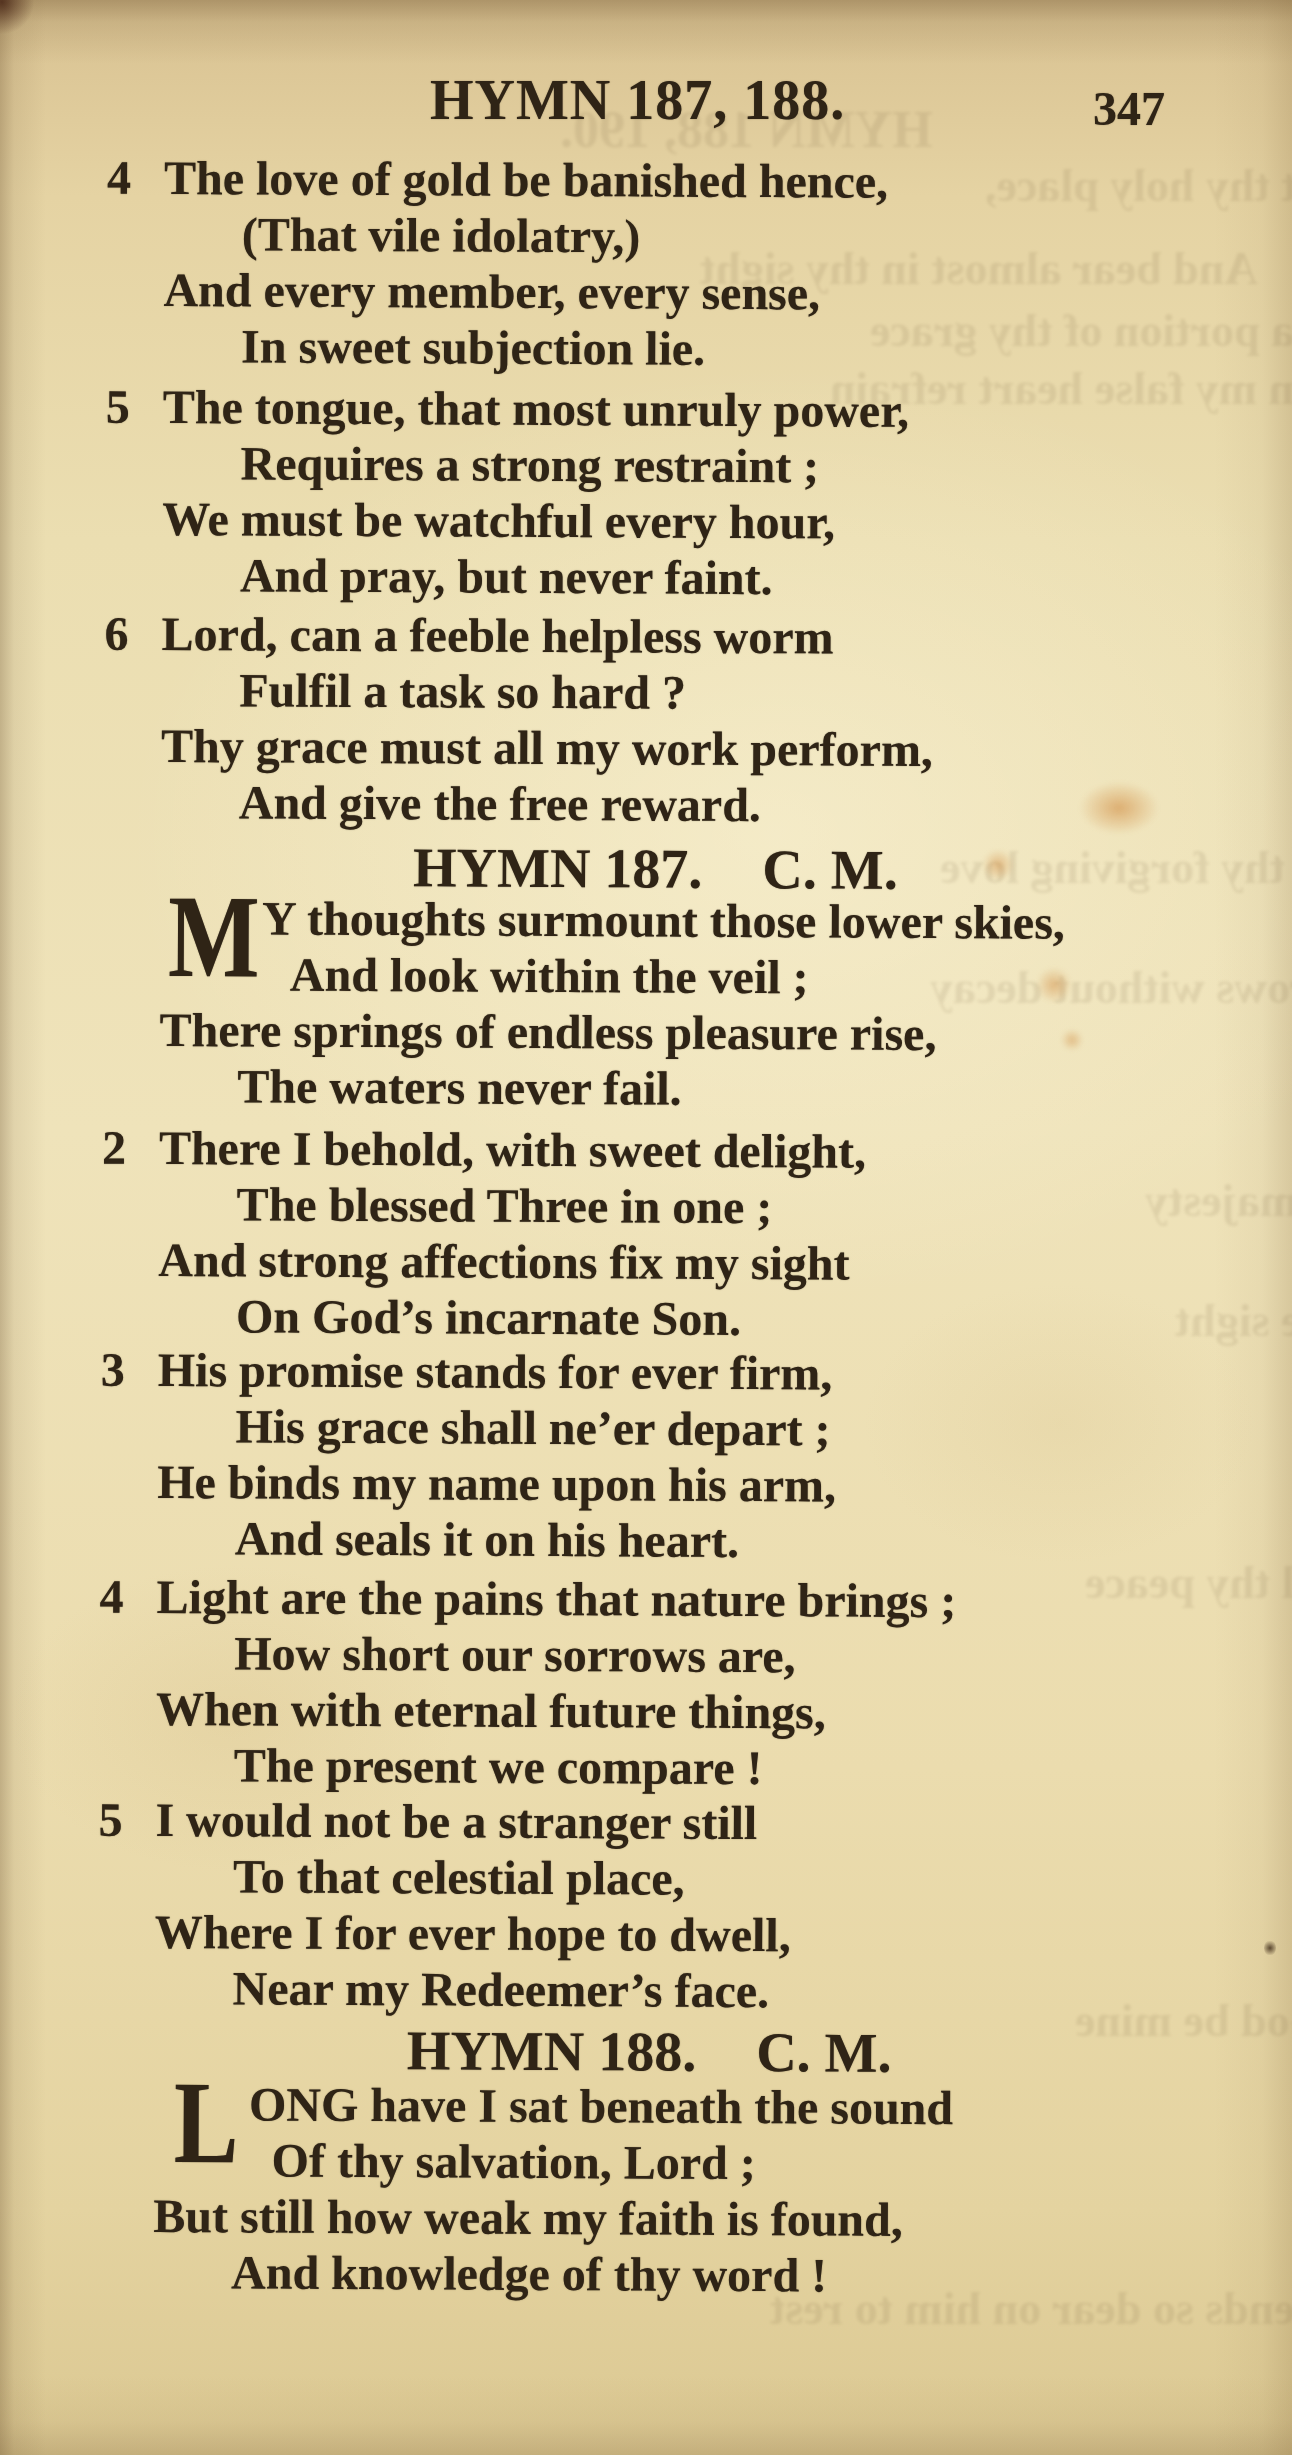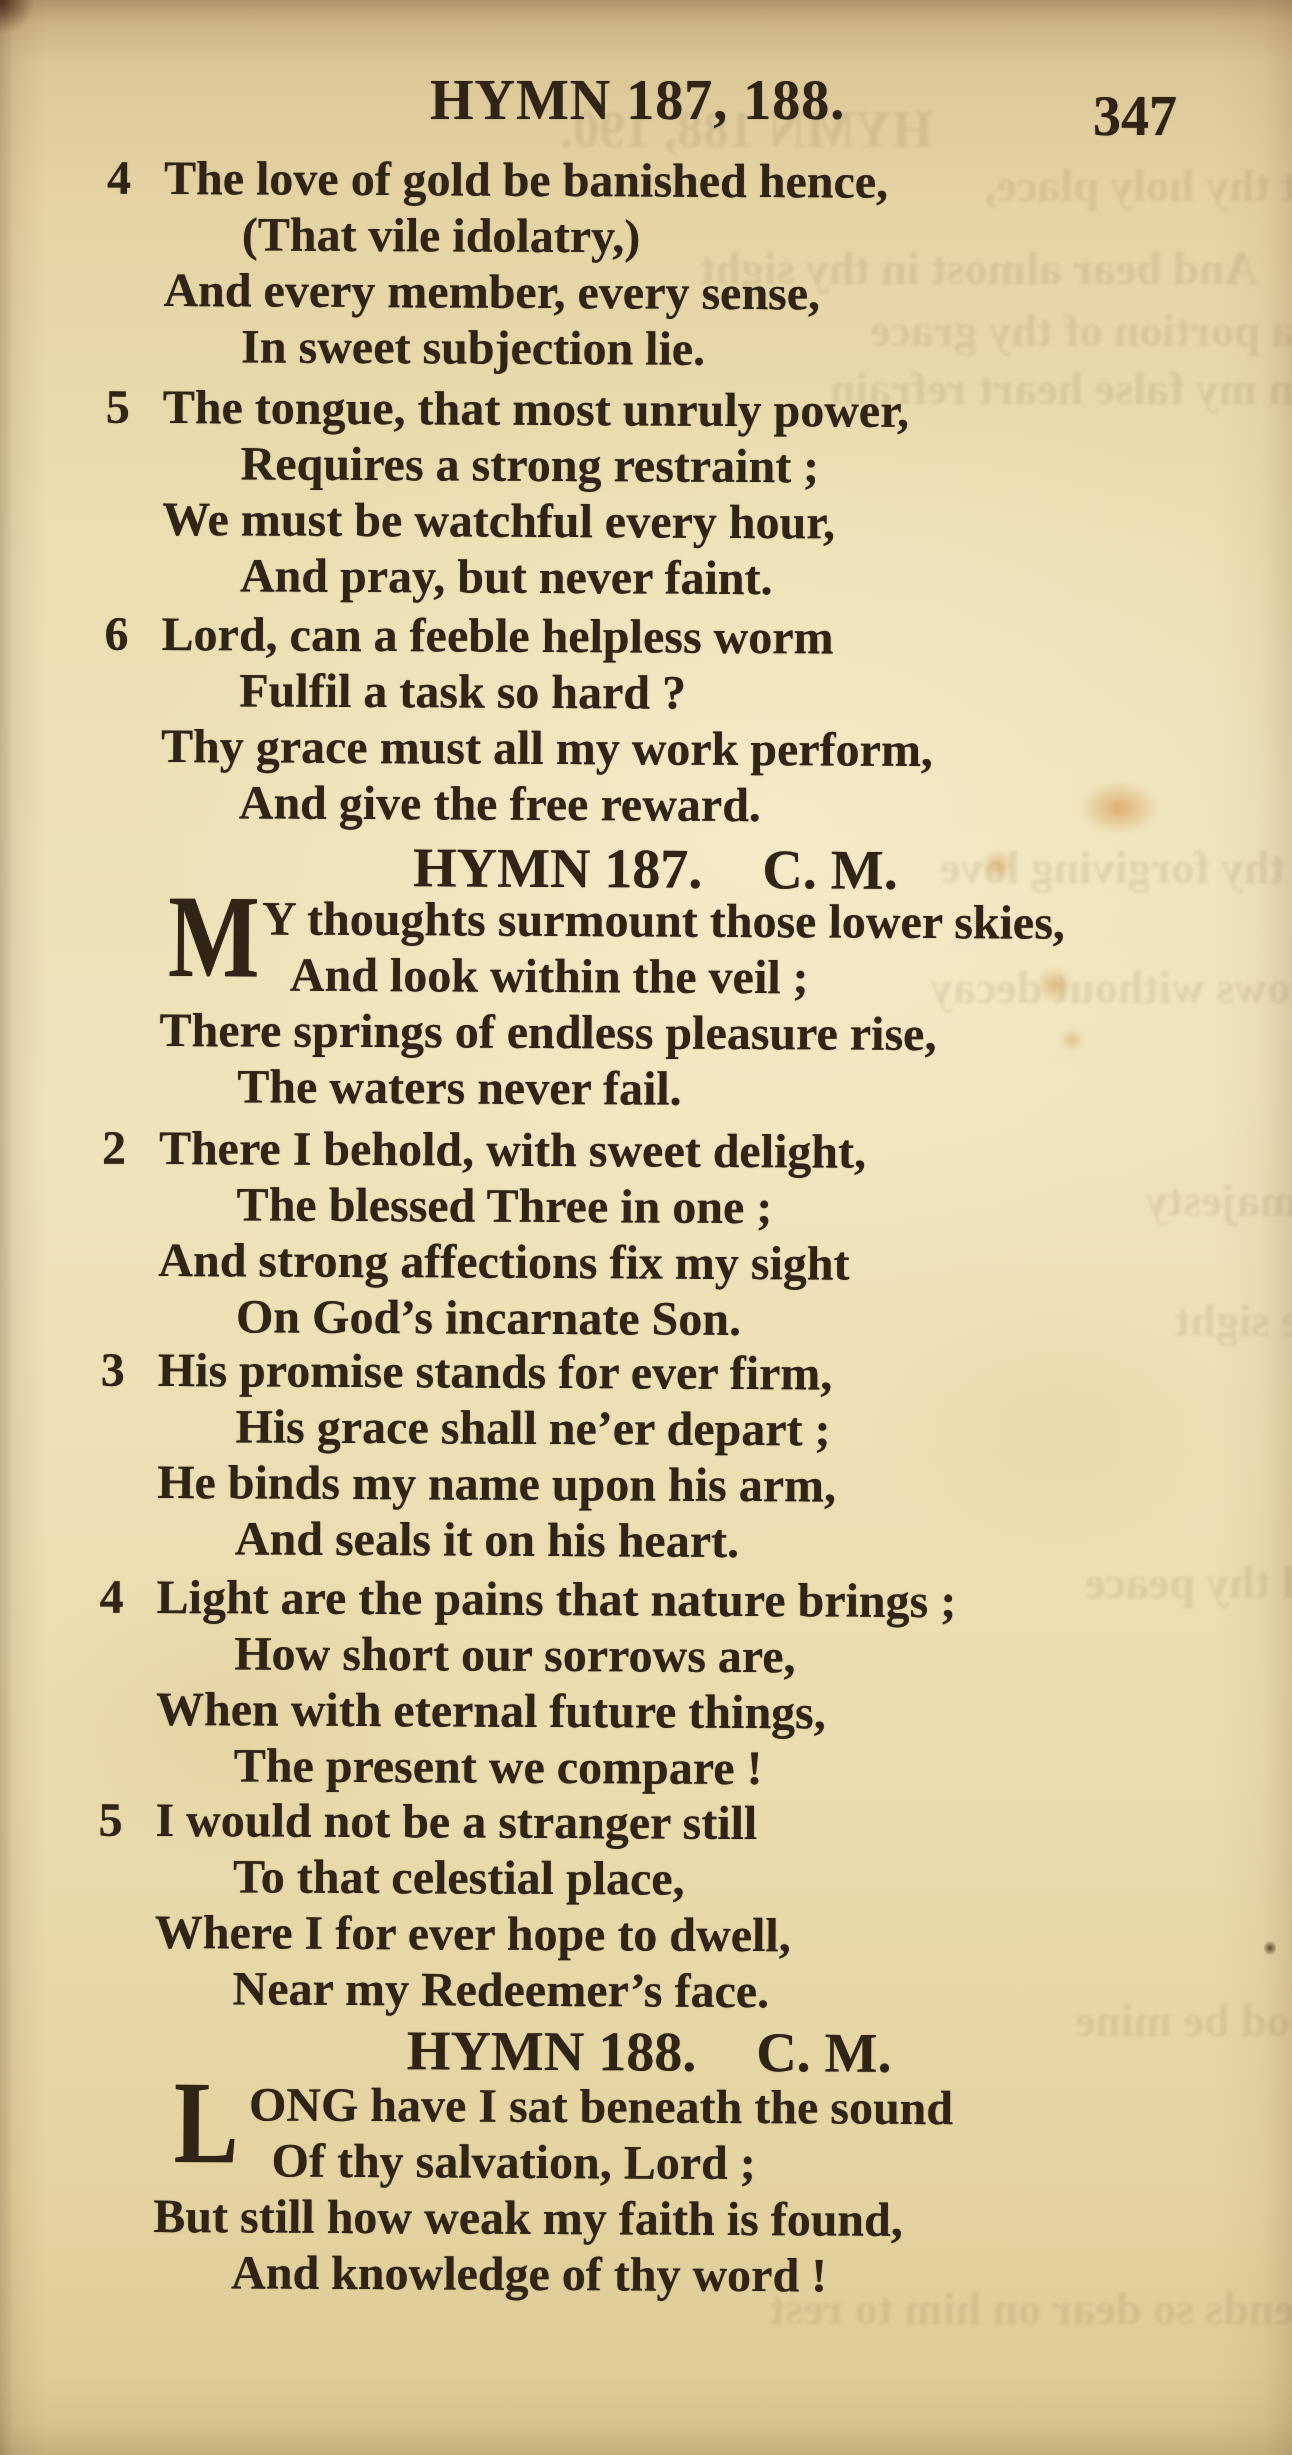--- a/index.html
+++ b/index.html
@@ -14,21 +14,21 @@
       linear-gradient(90deg, rgba(97,70,38,0.30) 0px, rgba(97,70,38,0.10) 14px, rgba(97,70,38,0) 46px),
       linear-gradient(270deg, rgba(124,96,52,0.20) 0px, rgba(124,96,52,0.06) 30px, rgba(124,96,52,0) 78px),
       linear-gradient(180deg, rgba(104,76,40,0.38) 0px, rgba(104,76,40,0.14) 22px, rgba(104,76,40,0) 64px),
       linear-gradient(0deg, rgba(104,76,40,0.20) 0px, rgba(104,76,40,0.05) 34px, rgba(104,76,40,0) 80px),
       linear-gradient(180deg,#d8c191 0%,#e5d3a3 8%,#ebdeb1 22%,#efe3ba 46%,#ebdcae 72%,#e4d3a0 90%,#dbc892 100%);
   }
   .ink{color:#2f2416;text-shadow:0 0 1.2px rgba(47,36,21,0.55);}
   
   .page-head{position:absolute;top:72px;left:0;width:100%;height:57px;text-align:right;}
   .ph-title{position:absolute;left:430px;top:0;font-size:56px;line-height:57px;font-weight:bold;letter-spacing:1px;white-space:nowrap;}
-  .ph-num{position:absolute;left:1093px;top:16px;font-size:56px;line-height:57px;font-weight:bold;}
+  .ph-num{position:absolute;left:1093px;top:8px;font-size:48px;line-height:57px;font-weight:bold;}
   
   .text-col{position:absolute;left:165px;top:0;width:1060px;height:2455px;
     transform:rotate(0.30deg);transform-origin:0 0;}
   .stanza{position:absolute;left:0;width:100%;}
   .line{position:relative;font-size:48px;line-height:56px;font-weight:bold;white-space:nowrap;}
   .indent{padding-left:78px;}
   .num{position:absolute;left:-57px;top:0;}
   .st-a{top:150px;} .st-b{top:379px;} .st-c{top:606px;}
   .hh-187{top:838px;} .st-e{top:890px;}
   .st-f{top:1120px;} .st-g{top:1342px;} .st-h{top:1569px;} .st-i{top:1792px;}

